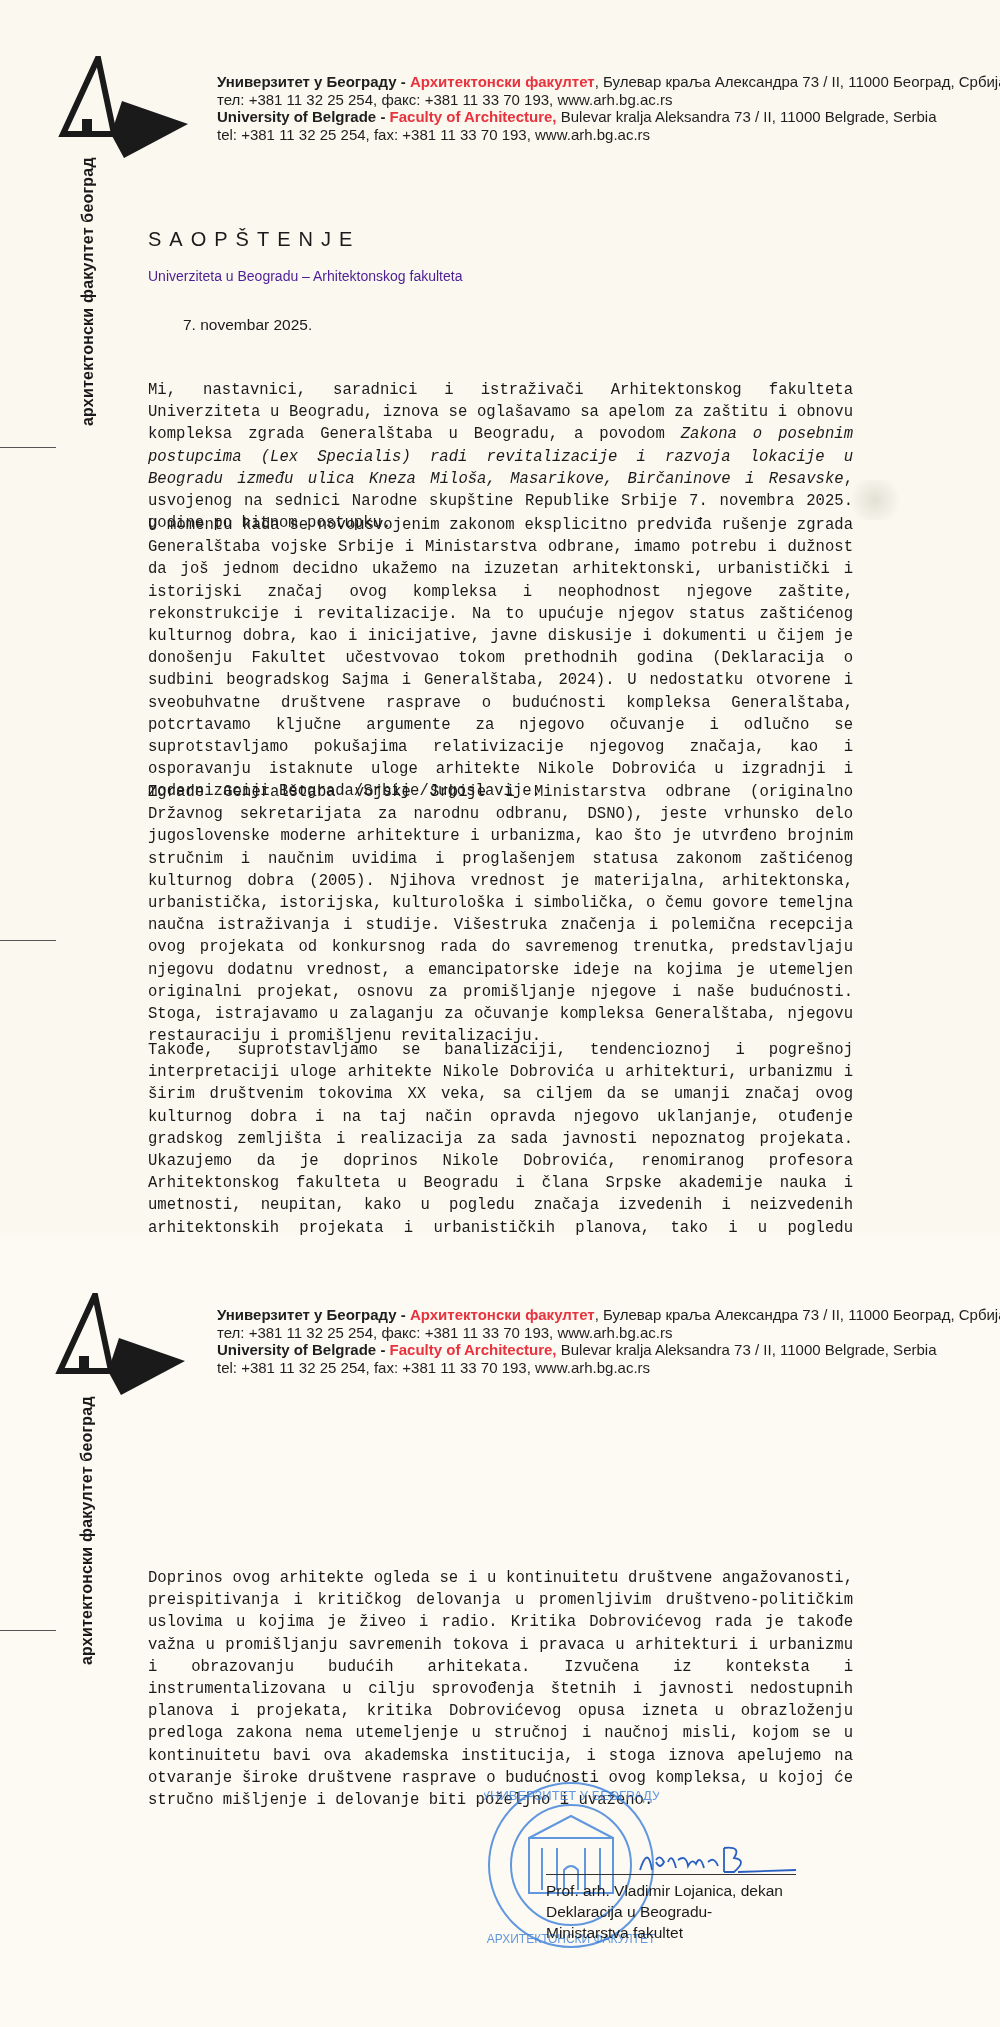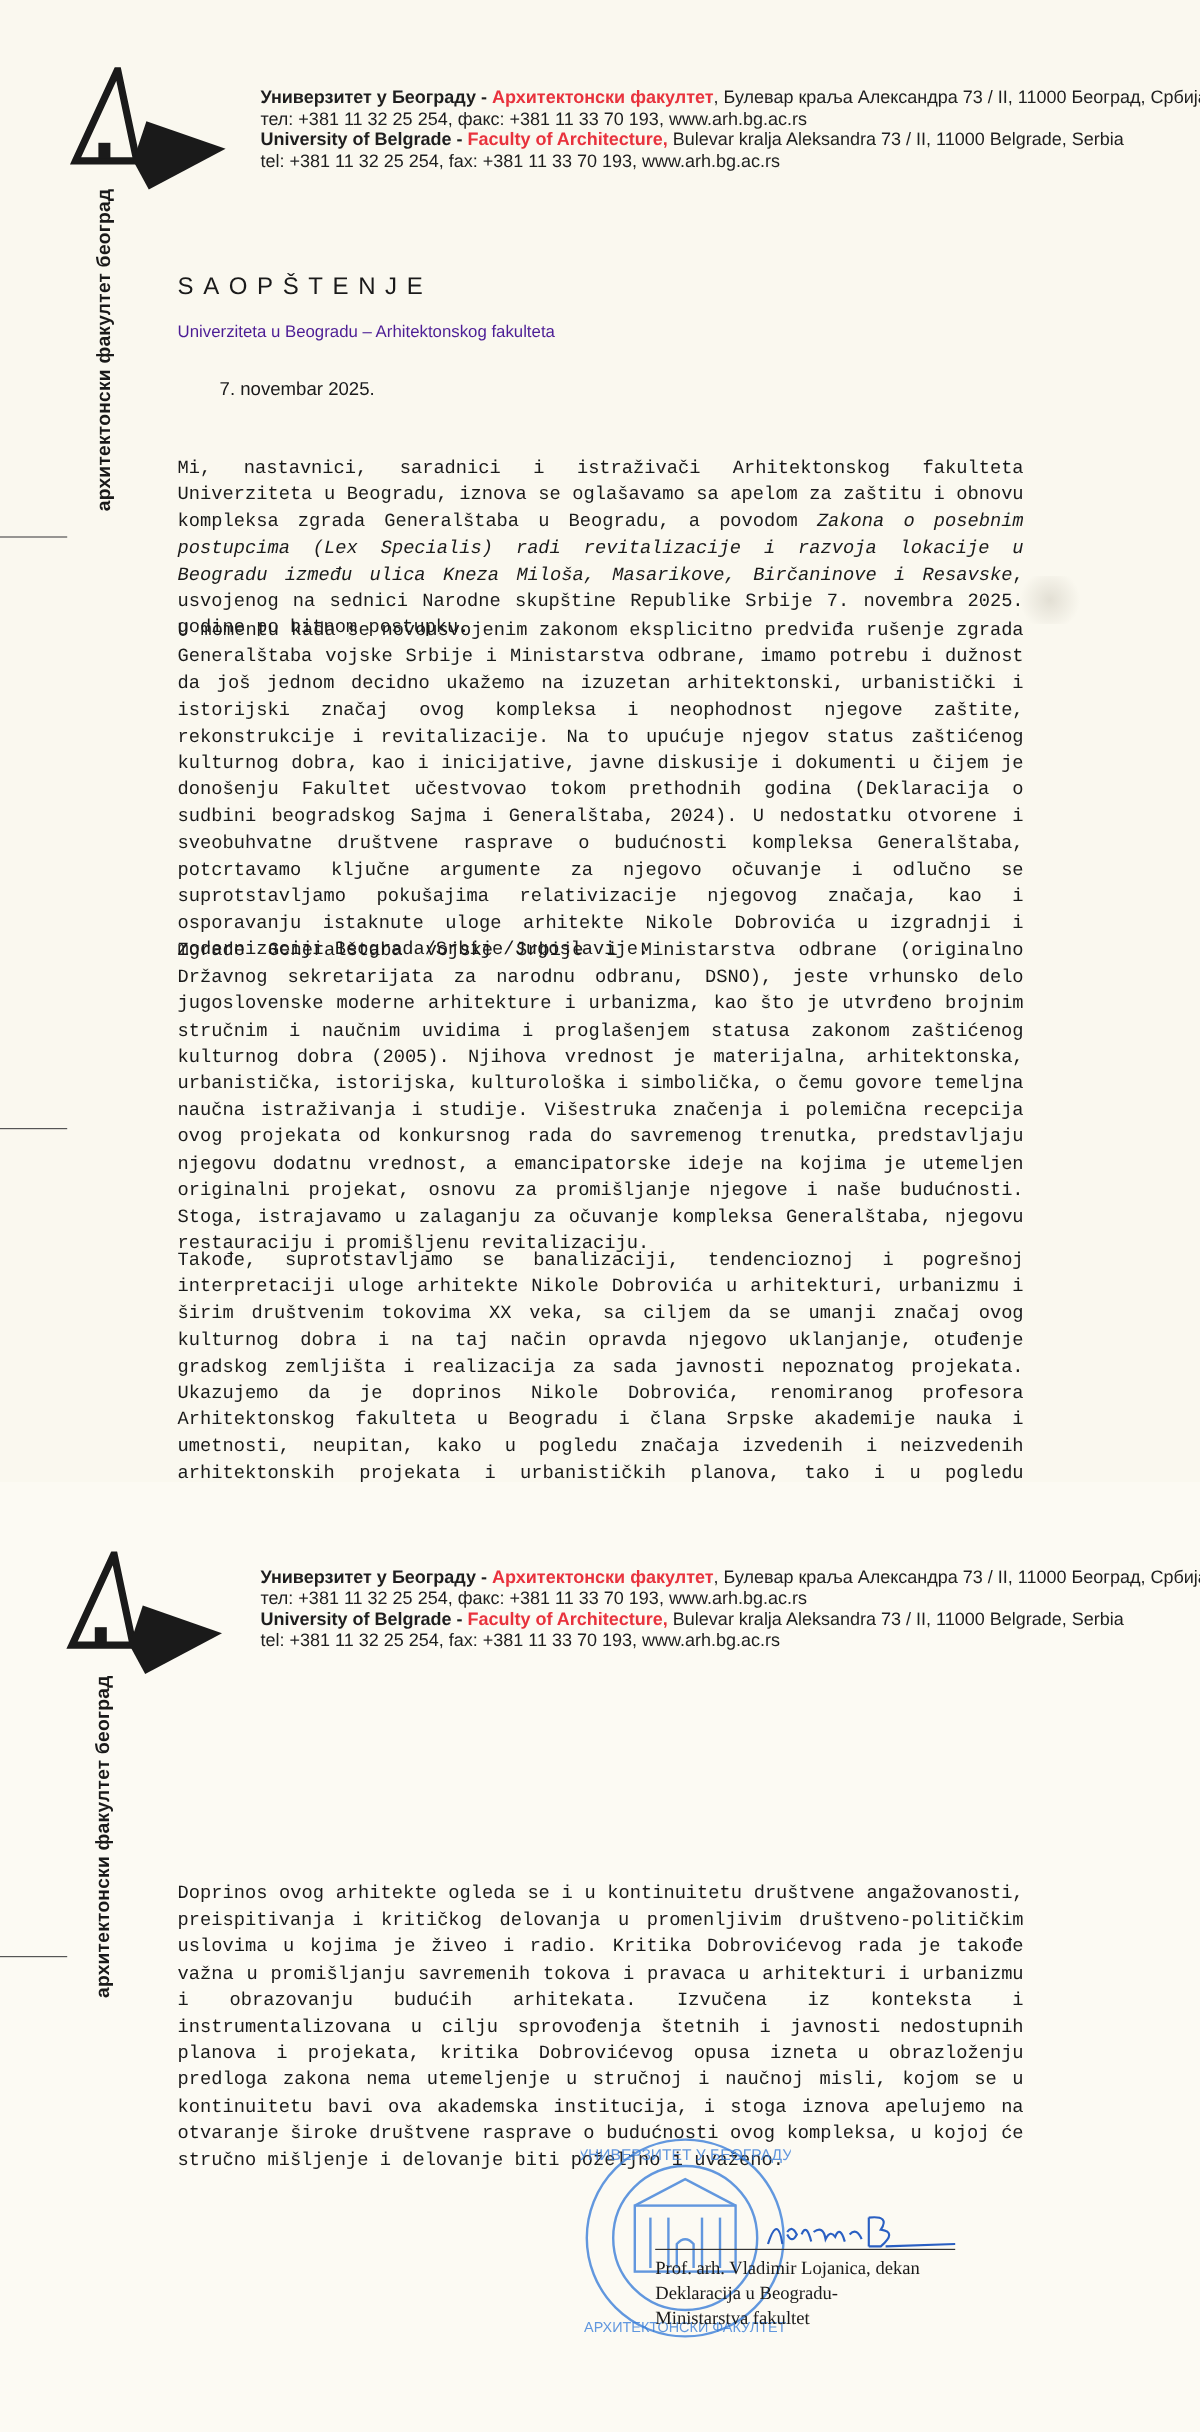--- a/index.html
+++ b/index.html
@@ -32,21 +32,21 @@
 
   .para {
     position:absolute; left:148px; width:705px;
     font-size:15.6px; line-height:22.2px; text-align:justify; color:#1a1a1a;font-family:Liberation Mono, monospace;
   }
   .para em { font-style:italic; }
 
   .stamp { position:absolute; left:484px; top:1778px; width:175px; height:175px; }
   .sig-line { position:absolute; left:546px; top:1874px; width:250px; height:1px; background:#333; }
   .signature { position:absolute; left:638px; top:1840px; }
-  .sig-block { position:absolute; left:546px; top:1880px; font-size:15.5px; line-height:21px; color:#1a1a1a;font-family:Liberation Serif, serif; }
+  .sig-block { position:absolute; left:546px; top:1880px; font-size:15.5px; line-height:21px; color:#1a1a1a; }
   .speck { position:absolute; }
 </style>
 </head>
 <body>
 
 <div class="page" id="page1">
   <svg class="logo" style="left:58px;top:56px" width="135" height="105" viewBox="0 0 135 105">
     <polygon points="5,78 40,2 56,78" fill="none" stroke="#1a1a1a" stroke-width="6" stroke-linejoin="miter"></polygon>
     <rect x="24" y="63" width="10" height="13" fill="#1a1a1a"></rect>
     <polygon points="53,78 64,45 130,68 66,102" fill="#1a1a1a"></polygon>

